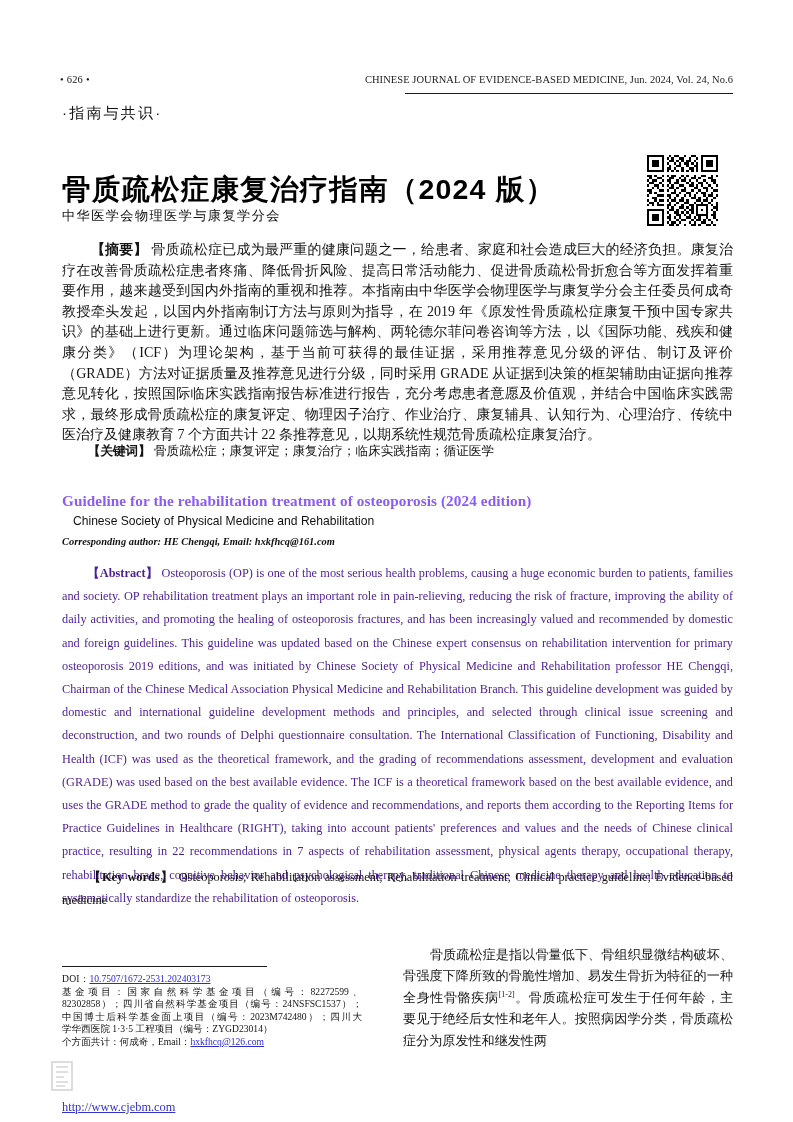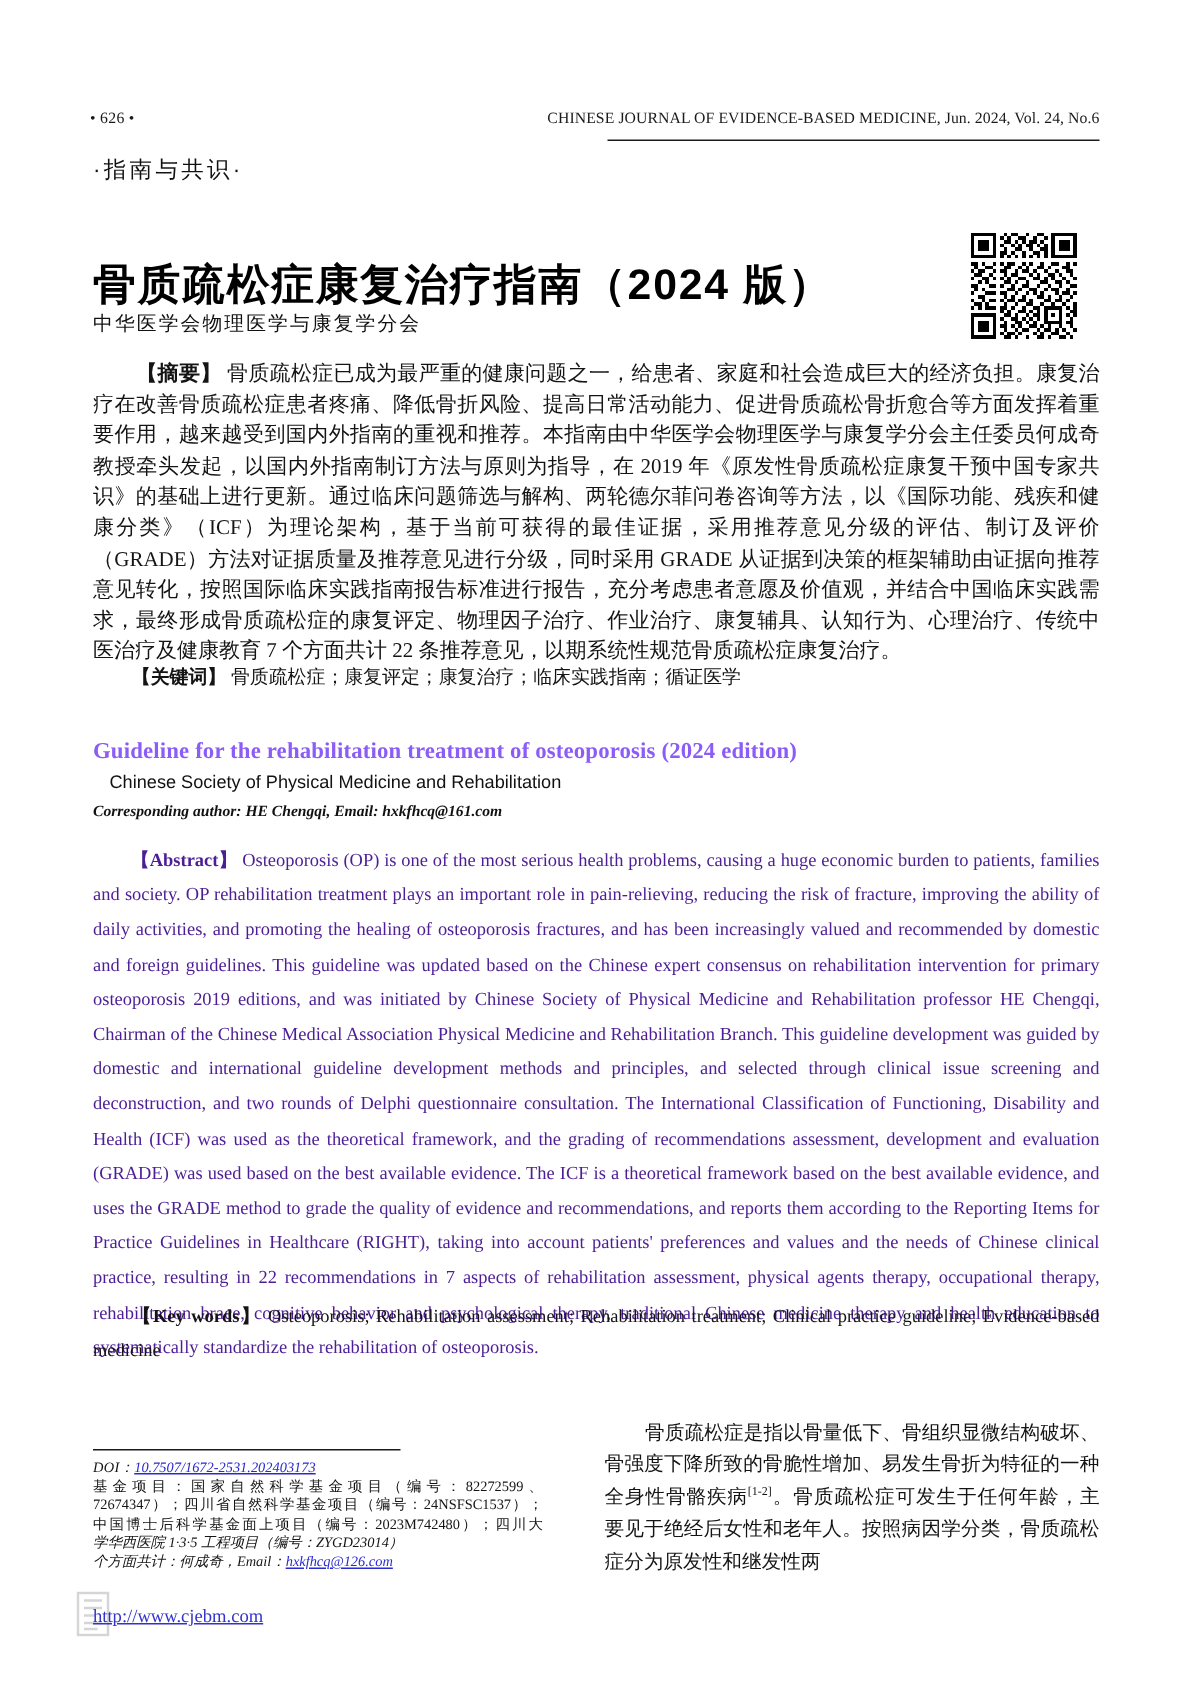--- a/index.html
+++ b/index.html
@@ -193,42 +193,42 @@
   }
   .footnote {
     position: absolute;
     left: 62px;
     top: 973px;
     width: 300px;
     font-size: 9.6px;
     line-height: 12.6px;
     color: #141414;
   }
-  .footnote .row { white-space: nowrap; font-style: italic; }
+  .footnote .row { white-space: nowrap; }
   .footnote .just {
     text-align: justify;
     text-align-last: justify;
     text-justify: inter-ideograph;
   }
   .lnk { color: #2a2ad0; }
   .footnote .lbl { letter-spacing: .2px; }
 
   
   .sitemark {
     position: absolute;
     left: 50px;
     top: 1060px;
     width: 24px;
     height: 32px;
     opacity: .35;
   }
   .siteurl {
     position: absolute;
     left: 62px;
-    top: 1070px;
+    top: 1100px;
     font-size: 12.4px;
     color: #3333cc;
     white-space: nowrap;
   }
 
   
   .body-col {
     position: absolute;
     left: 403px;
     top: 944px;
@@ -532,21 +532,21 @@
     <span class="indent2"></span><span class="lead">【Key words】</span>
     <span>Osteoporosis; Rehabilitation assessment; Rehabilitation treatment; Clinical practice guideline; Evidence-based medicine</span>
   </div>
 
   <div class="foot-rule"></div>
   <div class="footnote">
     <div class="row">
       <span class="lbl">DOI：</span><a class="lnk" href="#">10.7507/1672-2531.202403173</a>
     </div>
     <div class="just">基金项目：国家自然科学基金项目（编号：82272599、</div>
-    <div class="just">72674347）；四川省自然科学基金项目（编号：24NSFSC1537）；</div>
+    <div class="just">82302858）；四川省自然科学基金项目（编号：24NSFSC1537）；</div>
     <div class="just">中国博士后科学基金面上项目（编号：2023M742480）；四川大</div>
     <div class="row">学华西医院 1·3·5 工程项目（编号：ZYGD23014）</div>
     <div class="row">
       <span>个方面共计：何成奇，Email：</span><a class="lnk" href="#">hxkfhcq@126.com</a>
     </div>
   </div>
 
   <div class="sitemark">
     <svg width="24" height="32" viewBox="0 0 24 32" aria-hidden="true">
       <g fill="none" stroke="#8a8a8a" stroke-width="1.6">

